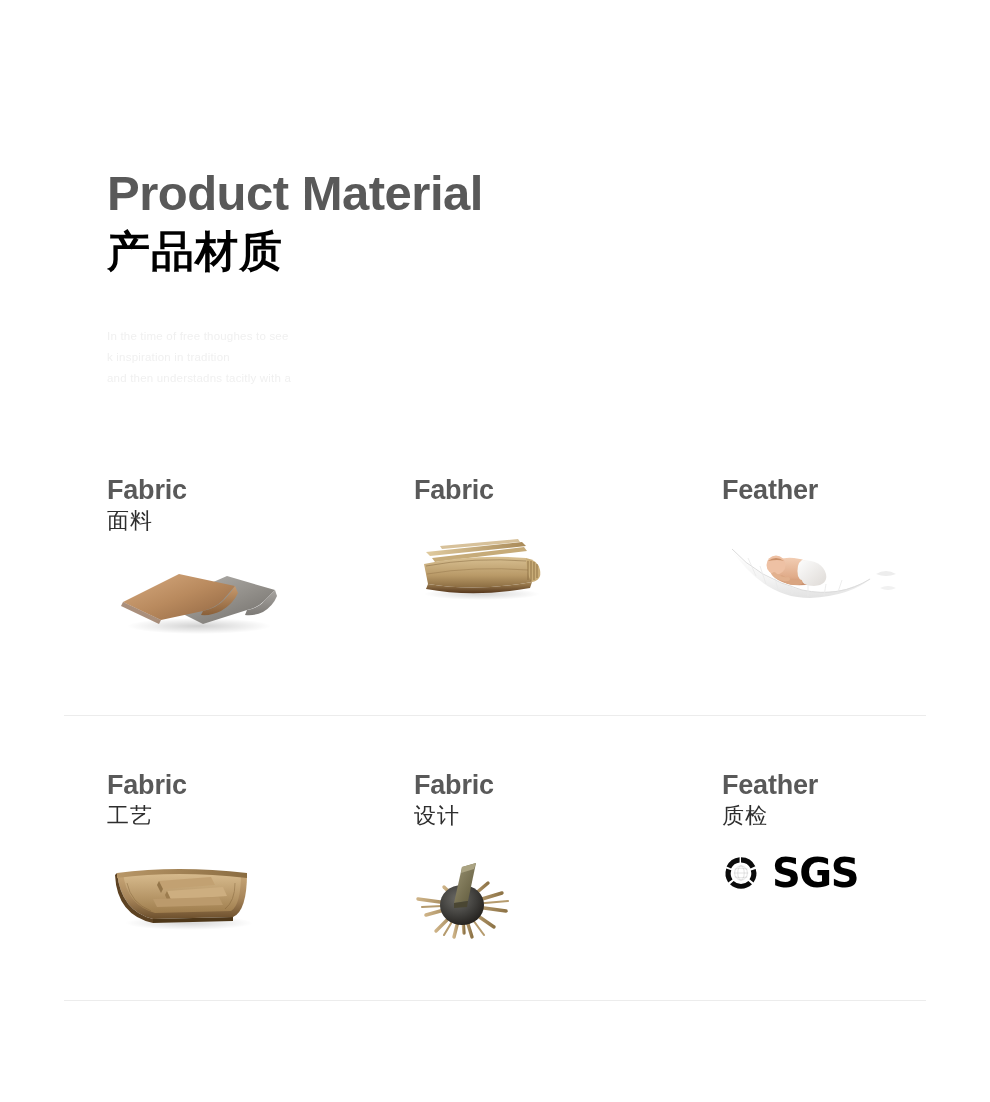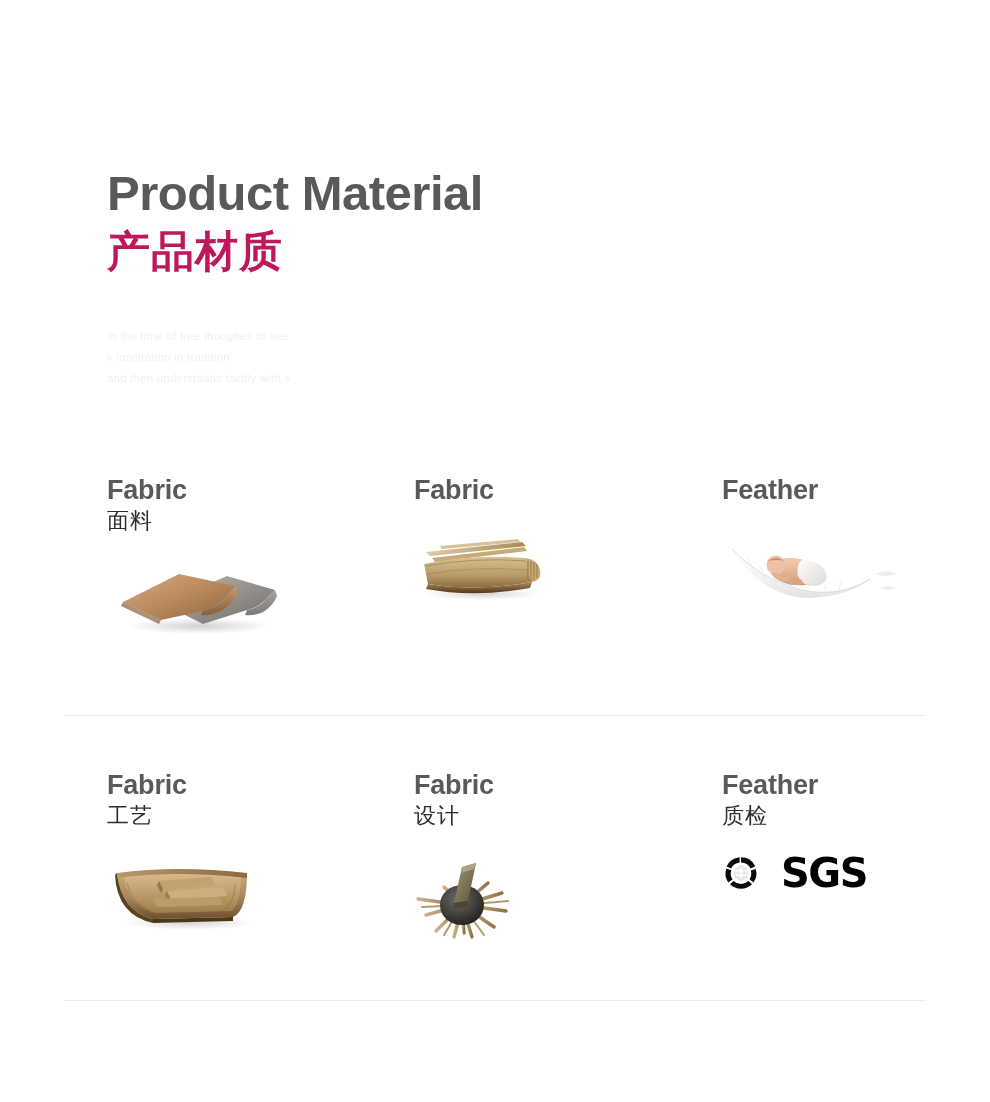--- a/index.html
+++ b/index.html
@@ -36,21 +36,21 @@
     font-weight: bold;
     color: #595959;
     letter-spacing: -0.5px;
     line-height: 1.05;
     white-space: nowrap;
   }
   .title-cn {
     margin-top: 8px;
     font-size: 43px;
     font-weight: bold;
-    color: #be185d;
+    color: #000000;
     letter-spacing: 1px;
     line-height: 1.15;
     white-space: nowrap;
   }
   .subtitle {
     position: absolute;
     left: 107px;
     top: 326px;
     width: 330px;
     font-size: 11.5px;
@@ -114,21 +114,21 @@
   .divider.d1 { top: 715px; }
   .divider.d2 { top: 1000px; }
 
   
   .art-fabric { position: absolute; left: 0; top: 6px; }
 
   
   .sgs {
     display: flex;
     align-items: center;
-    gap: 21px;
+    gap: 12px;
     margin-top: 24px;
   }
   .sgs-mark { display: block; }
   .sgs-text {
     font-family: "DejaVu Sans", sans-serif;
     font-size: 40px;
     font-weight: bold;
     letter-spacing: -1.5px;
     color: #000000;
     line-height: 1;

